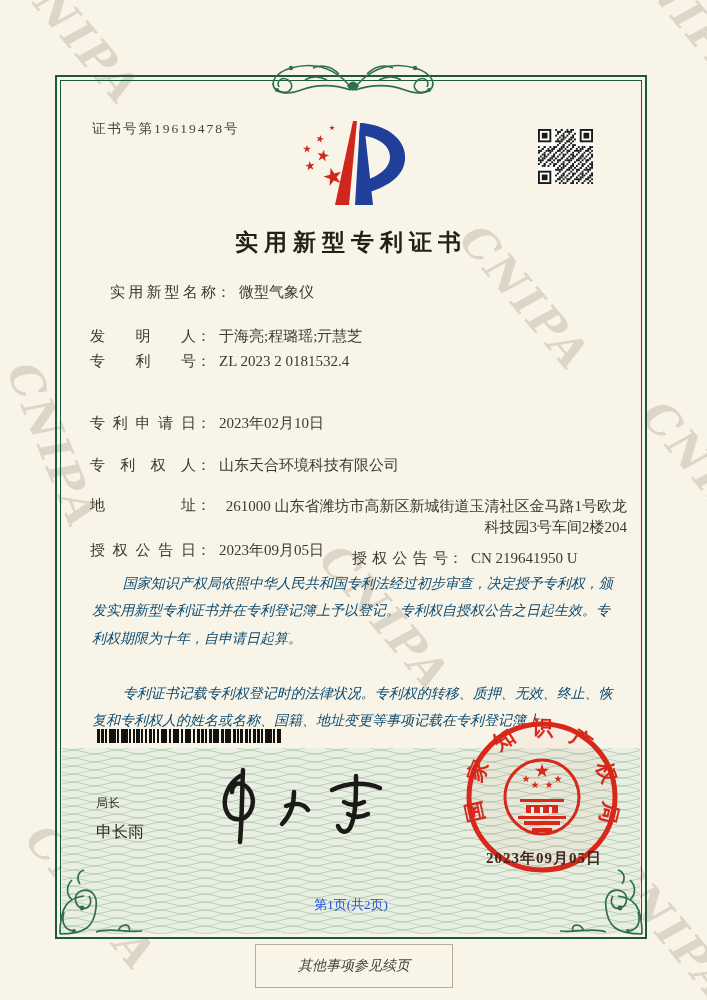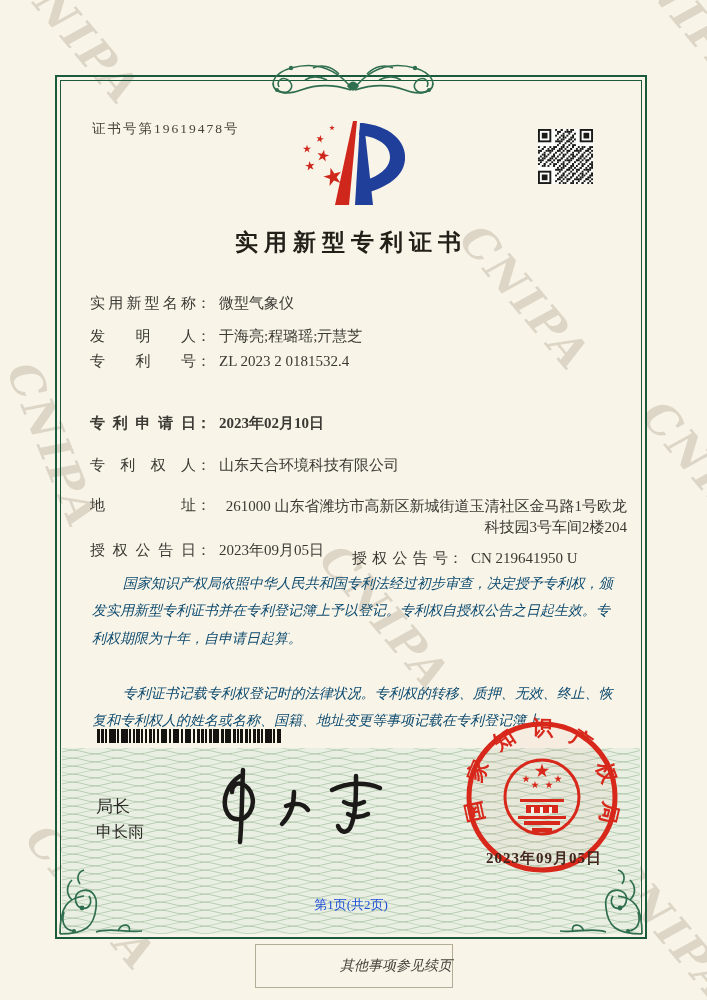--- a/index.html
+++ b/index.html
@@ -19,29 +19,29 @@
   .val-wrap{margin-left:8px;display:inline-block;width:408px;white-space:normal;line-height:21px;vertical-align:top;text-align:right;}
   .pair2{position:absolute;left:262px;}
   .para{position:absolute;left:92px;width:524px;font-size:14px;line-height:1.95;color:#0c4a6e;
         font-style:italic;text-indent:2.2em;z-index:3;}
   .barcode{position:absolute;left:97px;top:729px;width:184px;height:14px;z-index:3;
      background:
        repeating-linear-gradient(90deg,#15130f 0 2px,transparent 2px 4px),
        repeating-linear-gradient(90deg,#15130f 0 1px,transparent 1px 6px),
        repeating-linear-gradient(90deg,#15130f 0 3px,transparent 3px 13px);}
   .waves{position:absolute;left:62px;top:748px;width:578px;height:186px;z-index:1;}
-  .sig-title{position:absolute;left:96px;top:795px;font-size:17px;color:#2e2c28;z-index:3;}
+  .sig-title{position:absolute;left:96px;top:795px;font-size:12px;color:#2e2c28;z-index:3;}
   .sig-name{position:absolute;left:96px;top:822px;font-size:16px;color:#2e2c28;z-index:3;}
   .sig-svg{position:absolute;left:198px;top:762px;z-index:3;}
   .seal{position:absolute;left:460px;top:713px;z-index:4;}
   .seal-date{position:absolute;left:462px;top:849px;width:164px;text-align:center;font-size:15px;
              font-weight:bold;letter-spacing:1px;color:#42251d;z-index:5;}
   .pagenum{position:absolute;left:56px;top:896px;width:590px;text-align:center;font-size:13px;color:#1d4ed8;z-index:3;}
   .footnote{position:absolute;left:255px;top:944px;width:196px;height:42px;border:1px solid #b3ac97;
-            text-align:right;line-height:42px;font-size:14px;font-style:italic;color:#45413a;z-index:3;}
+            text-align:center;line-height:42px;font-size:14px;font-style:italic;color:#45413a;z-index:3;}
   .deco{z-index:2;}
 </style>
 </head>
 <body>
 
 <div class="page">
 
   <svg width="0" height="0" style="position:absolute">
     <defs>
       <polygon id="star" points="0,-5 -1.12,-1.54 -4.76,-1.55 -1.81,0.59 -2.94,4.05 0,1.9 2.94,4.05 1.81,0.59 4.76,-1.55 1.12,-1.54"></polygon>
@@ -154,30 +154,30 @@
     <rect x="22" y="0" width="7" height="7" fill="#1a1a1a"></rect>
       <rect x="23" y="1" width="5" height="5" fill="#fdfdfb"></rect>
       <rect x="24" y="2" width="3" height="3" fill="#1a1a1a"></rect>
     <rect x="0" y="22" width="7" height="7" fill="#1a1a1a"></rect>
       <rect x="1" y="23" width="5" height="5" fill="#fdfdfb"></rect>
       <rect x="2" y="24" width="3" height="3" fill="#1a1a1a"></rect>
   </svg>
 
   <div class="title">实用新型专利证书</div>
 
-  <div class="row" style="top:294px;">
+  <div class="row" style="top:283px;margin-left:20px;">
     <span class="lbl">实用新型名称</span><span>：</span><span class="val">微型气象仪</span>
   </div>
   <div class="row" style="top:327px;">
     <span class="lbl">发明人</span><span>：</span><span class="val">于海亮;程璐瑶;亓慧芝</span>
   </div>
   <div class="row" style="top:352px;">
     <span class="lbl">专利号</span><span>：</span><span class="val">ZL 2023 2 0181532.4</span>
   </div>
-  <div class="row" style="top:414px;font-weight:bold;">
+  <div class="row" style="top:414px;">
     <span class="lbl">专利申请日</span><span>：</span><span class="val">2023年02月10日</span>
   </div>
   <div class="row" style="top:456px;">
     <span class="lbl">专利权人</span><span>：</span><span class="val">山东天合环境科技有限公司</span>
   </div>
   <div class="row" style="top:496px;">
     <span class="lbl">地址</span><span>：</span><span class="val-wrap">261000 山东省潍坊市高新区新城街道玉清社区金马路1号欧龙科技园3号车间2楼204</span>
   </div>
   <div class="row" style="top:541px;width:556px;">
     <span class="lbl">授权公告日</span><span>：</span><span class="val">2023年09月05日</span>

